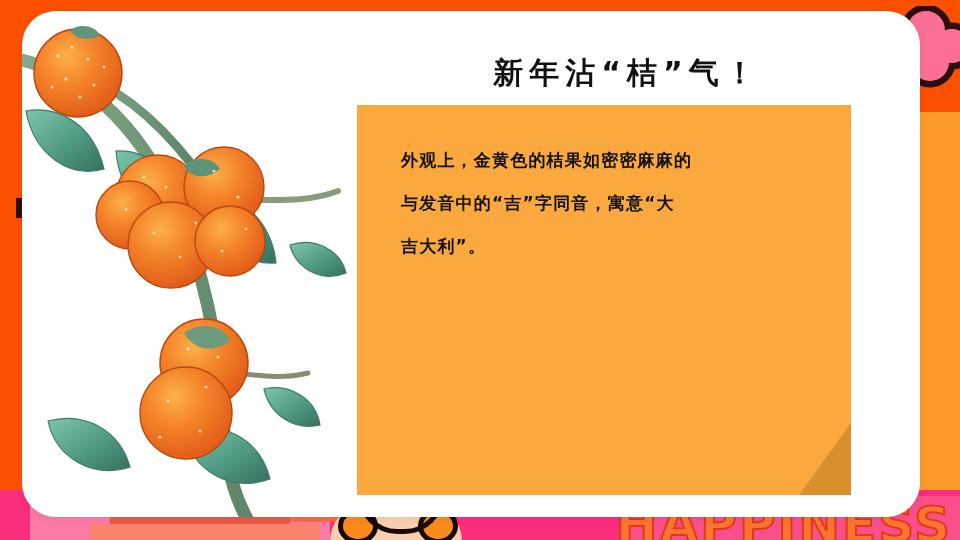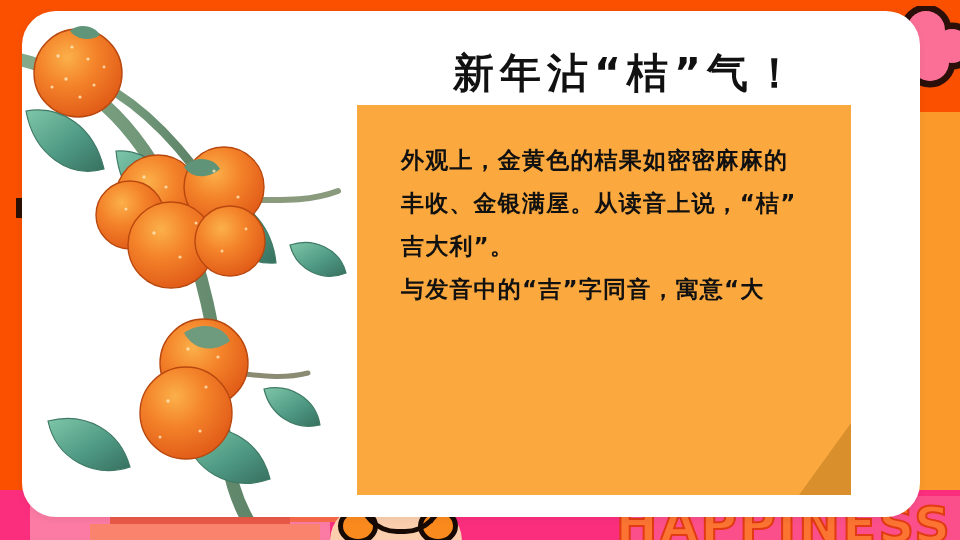--- a/index.html
+++ b/index.html
@@ -53,21 +53,21 @@
     overflow:hidden;
   }
 
   
   .illus{position:absolute;left:0;top:0;width:330px;height:506px;overflow:hidden;}
   .illus svg{position:absolute;left:-14px;top:-10px;}
 
   
   .title{
     position:absolute;left:340px;top:36px;width:530px;height:52px;
-    font-size:41px;font-weight:700;color:#111111;
+    font-size:30px;font-weight:700;color:#111111;
     letter-spacing:6px;line-height:52px;white-space:nowrap;
     text-align:center;
   }
 
   
   .note-wrap{position:absolute;left:335px;top:94px;width:520px;height:400px;}
   .note{
     position:absolute;left:0;top:0;width:494px;height:390px;
     background:#fba93f;
     clip-path:polygon(0 0, 100% 0, 100% 82%, 90% 100%, 0 100%);
@@ -75,21 +75,21 @@
   .note-fold{
     position:absolute;left:0;top:0;width:494px;height:390px;
   }
   .note-fold i{
     position:absolute;right:0px;bottom:0px;width:52px;height:72px;
     background:#d98f2c;
     clip-path:polygon(100% 0, 100% 100%, 0 100%);
   }
   .note-text{
     position:absolute;left:44px;top:34px;width:420px;
-    font-size:23px;line-height:43px;color:#111111;font-weight:700;
+    font-size:17px;line-height:43px;color:#111111;font-weight:700;
     letter-spacing:1.2px;
   }
   .note-text div{white-space:nowrap;}
 </style>
 </head>
 <body>
 
 <div id="stage">
 
   <div class="bg-top"></div>
@@ -219,20 +219,19 @@
 
     <div class="title">新年沾“桔”气！</div>
 
     <div class="note-wrap">
       <div class="note"></div>
       <div class="note-fold">
           <i></i>
         </div>
       <div class="note-text">
         <div>外观上，金黄色的桔果如密密麻麻的</div>
-        <div>丰收、金银满屋。从读音上说，“桔”</div>
+        <div>与发音中的“吉”字同音，寓意“大</div>
         <div>吉大利”。</div>
-        <div>与发音中的“吉”字同音，寓意“大</div>
       </div>
     </div>
 
   </div>
 </div>
 
 </body></html>

